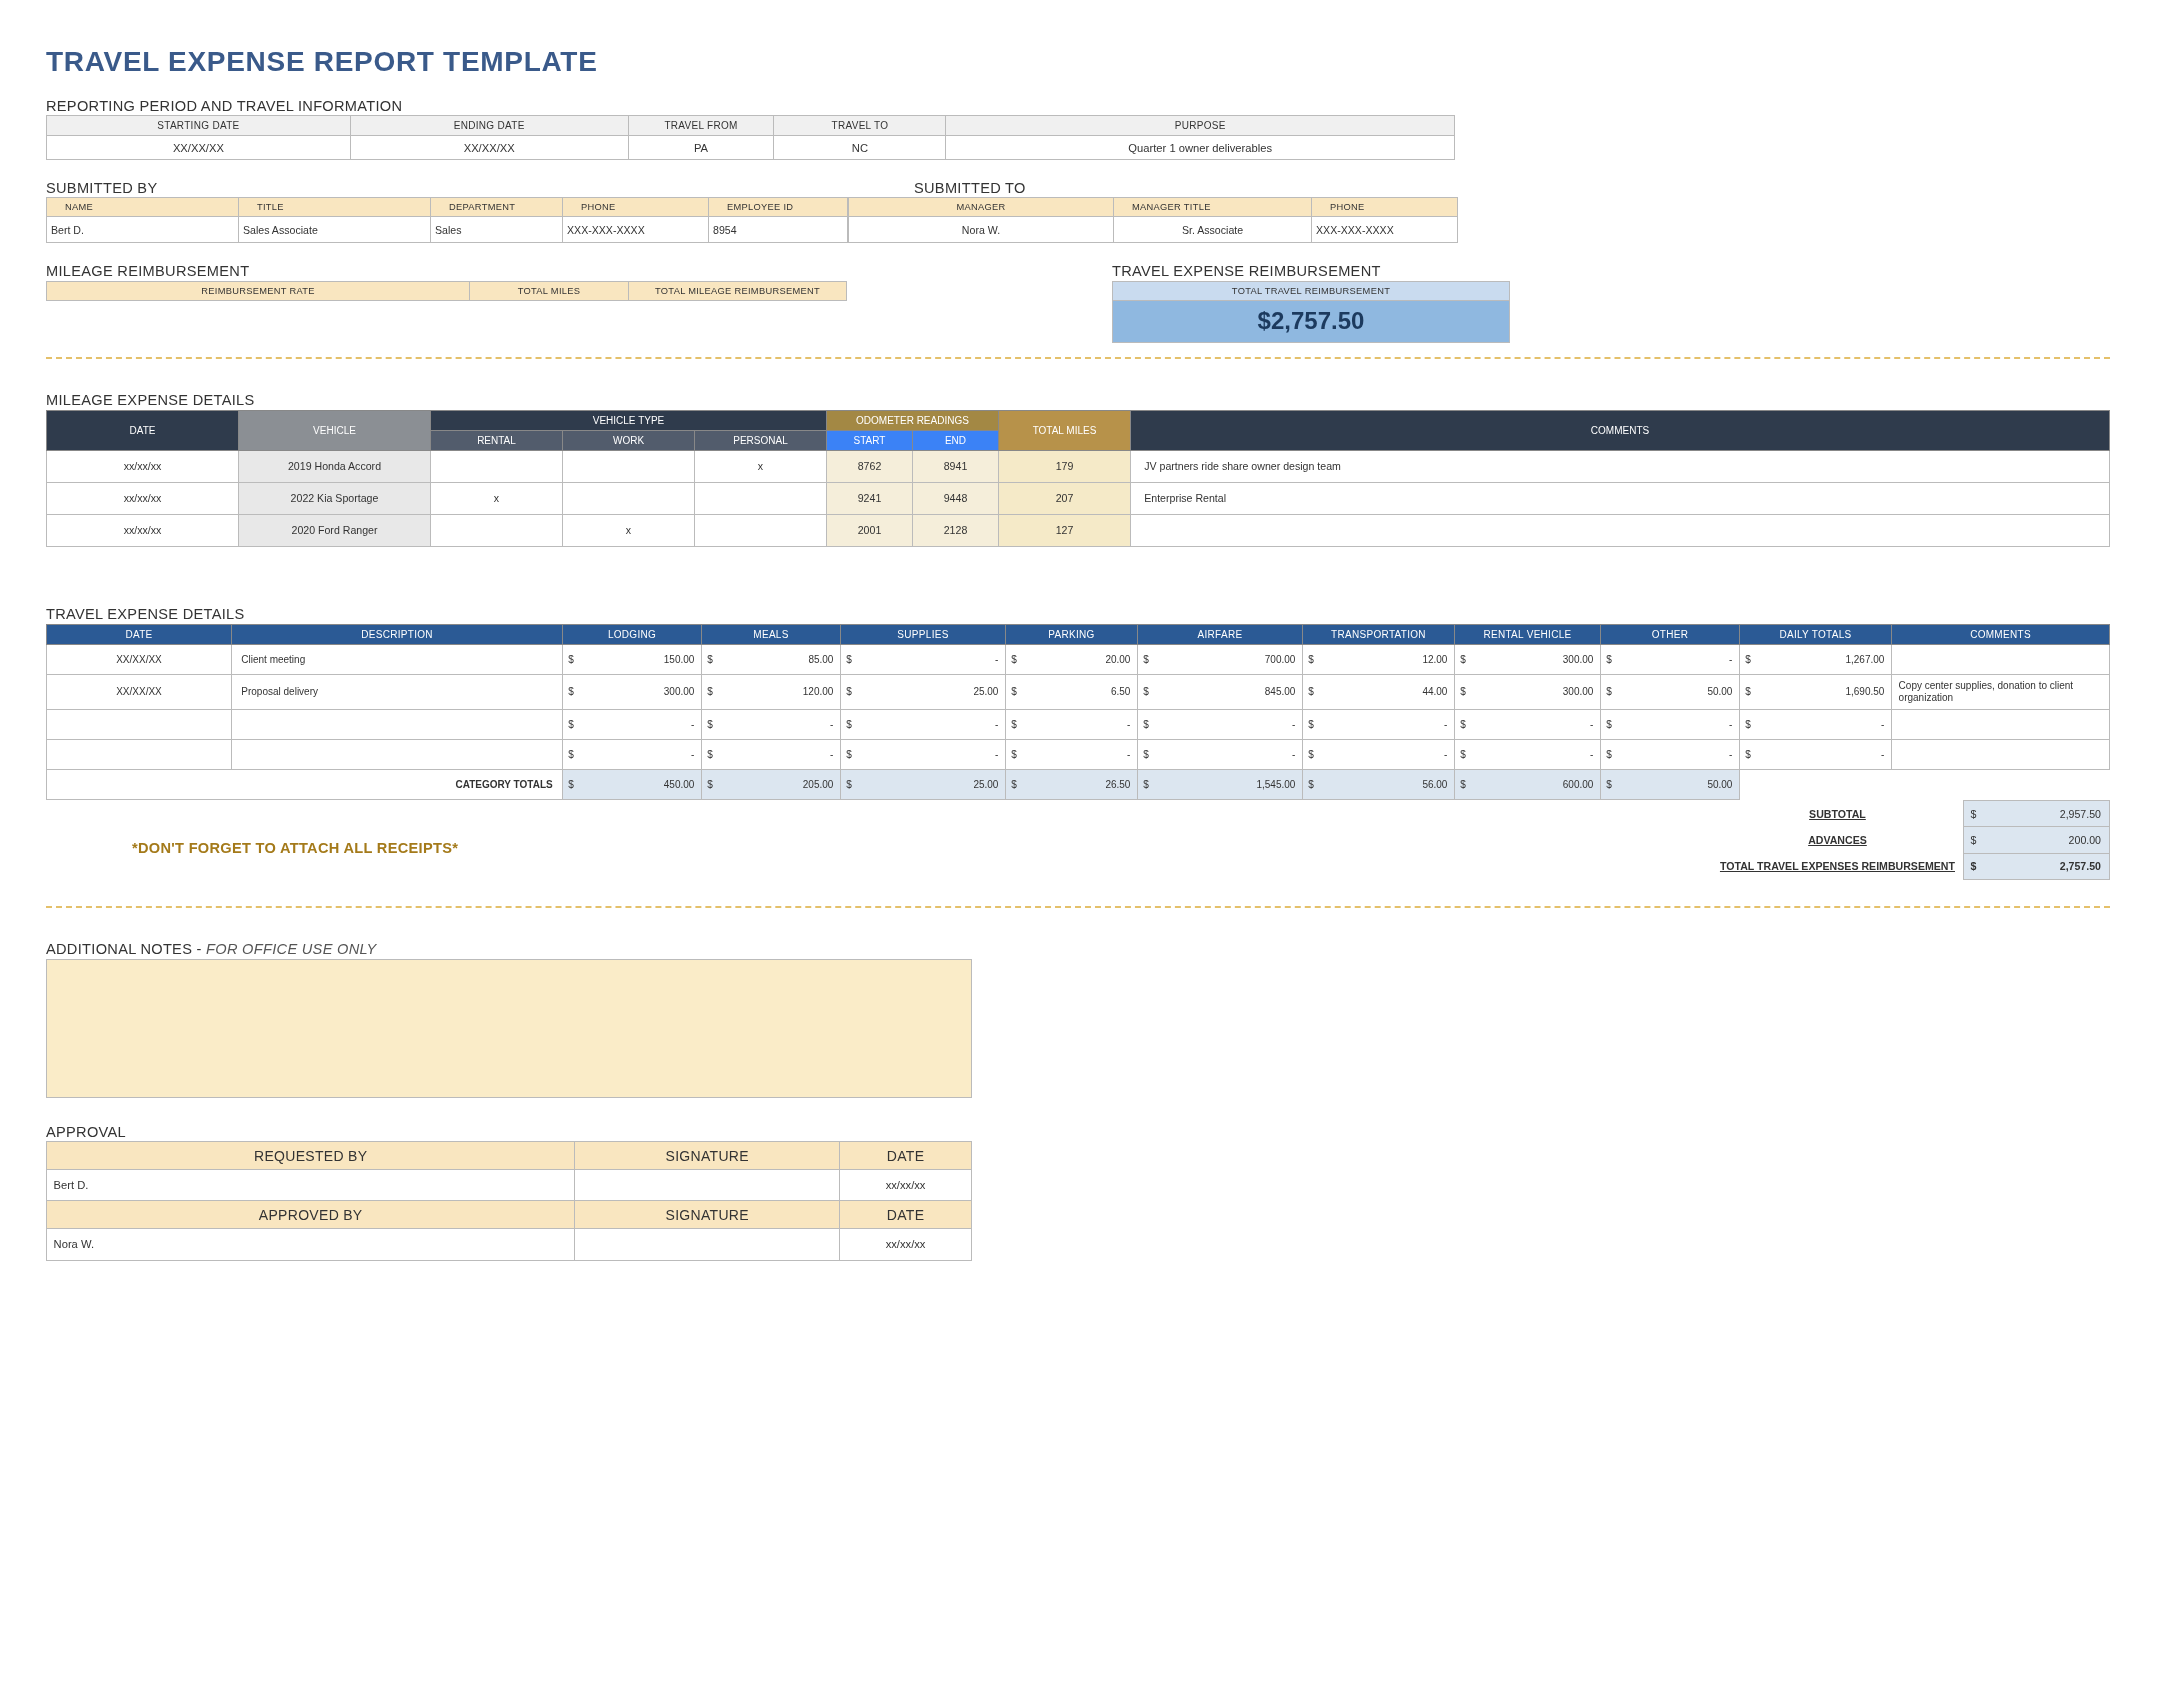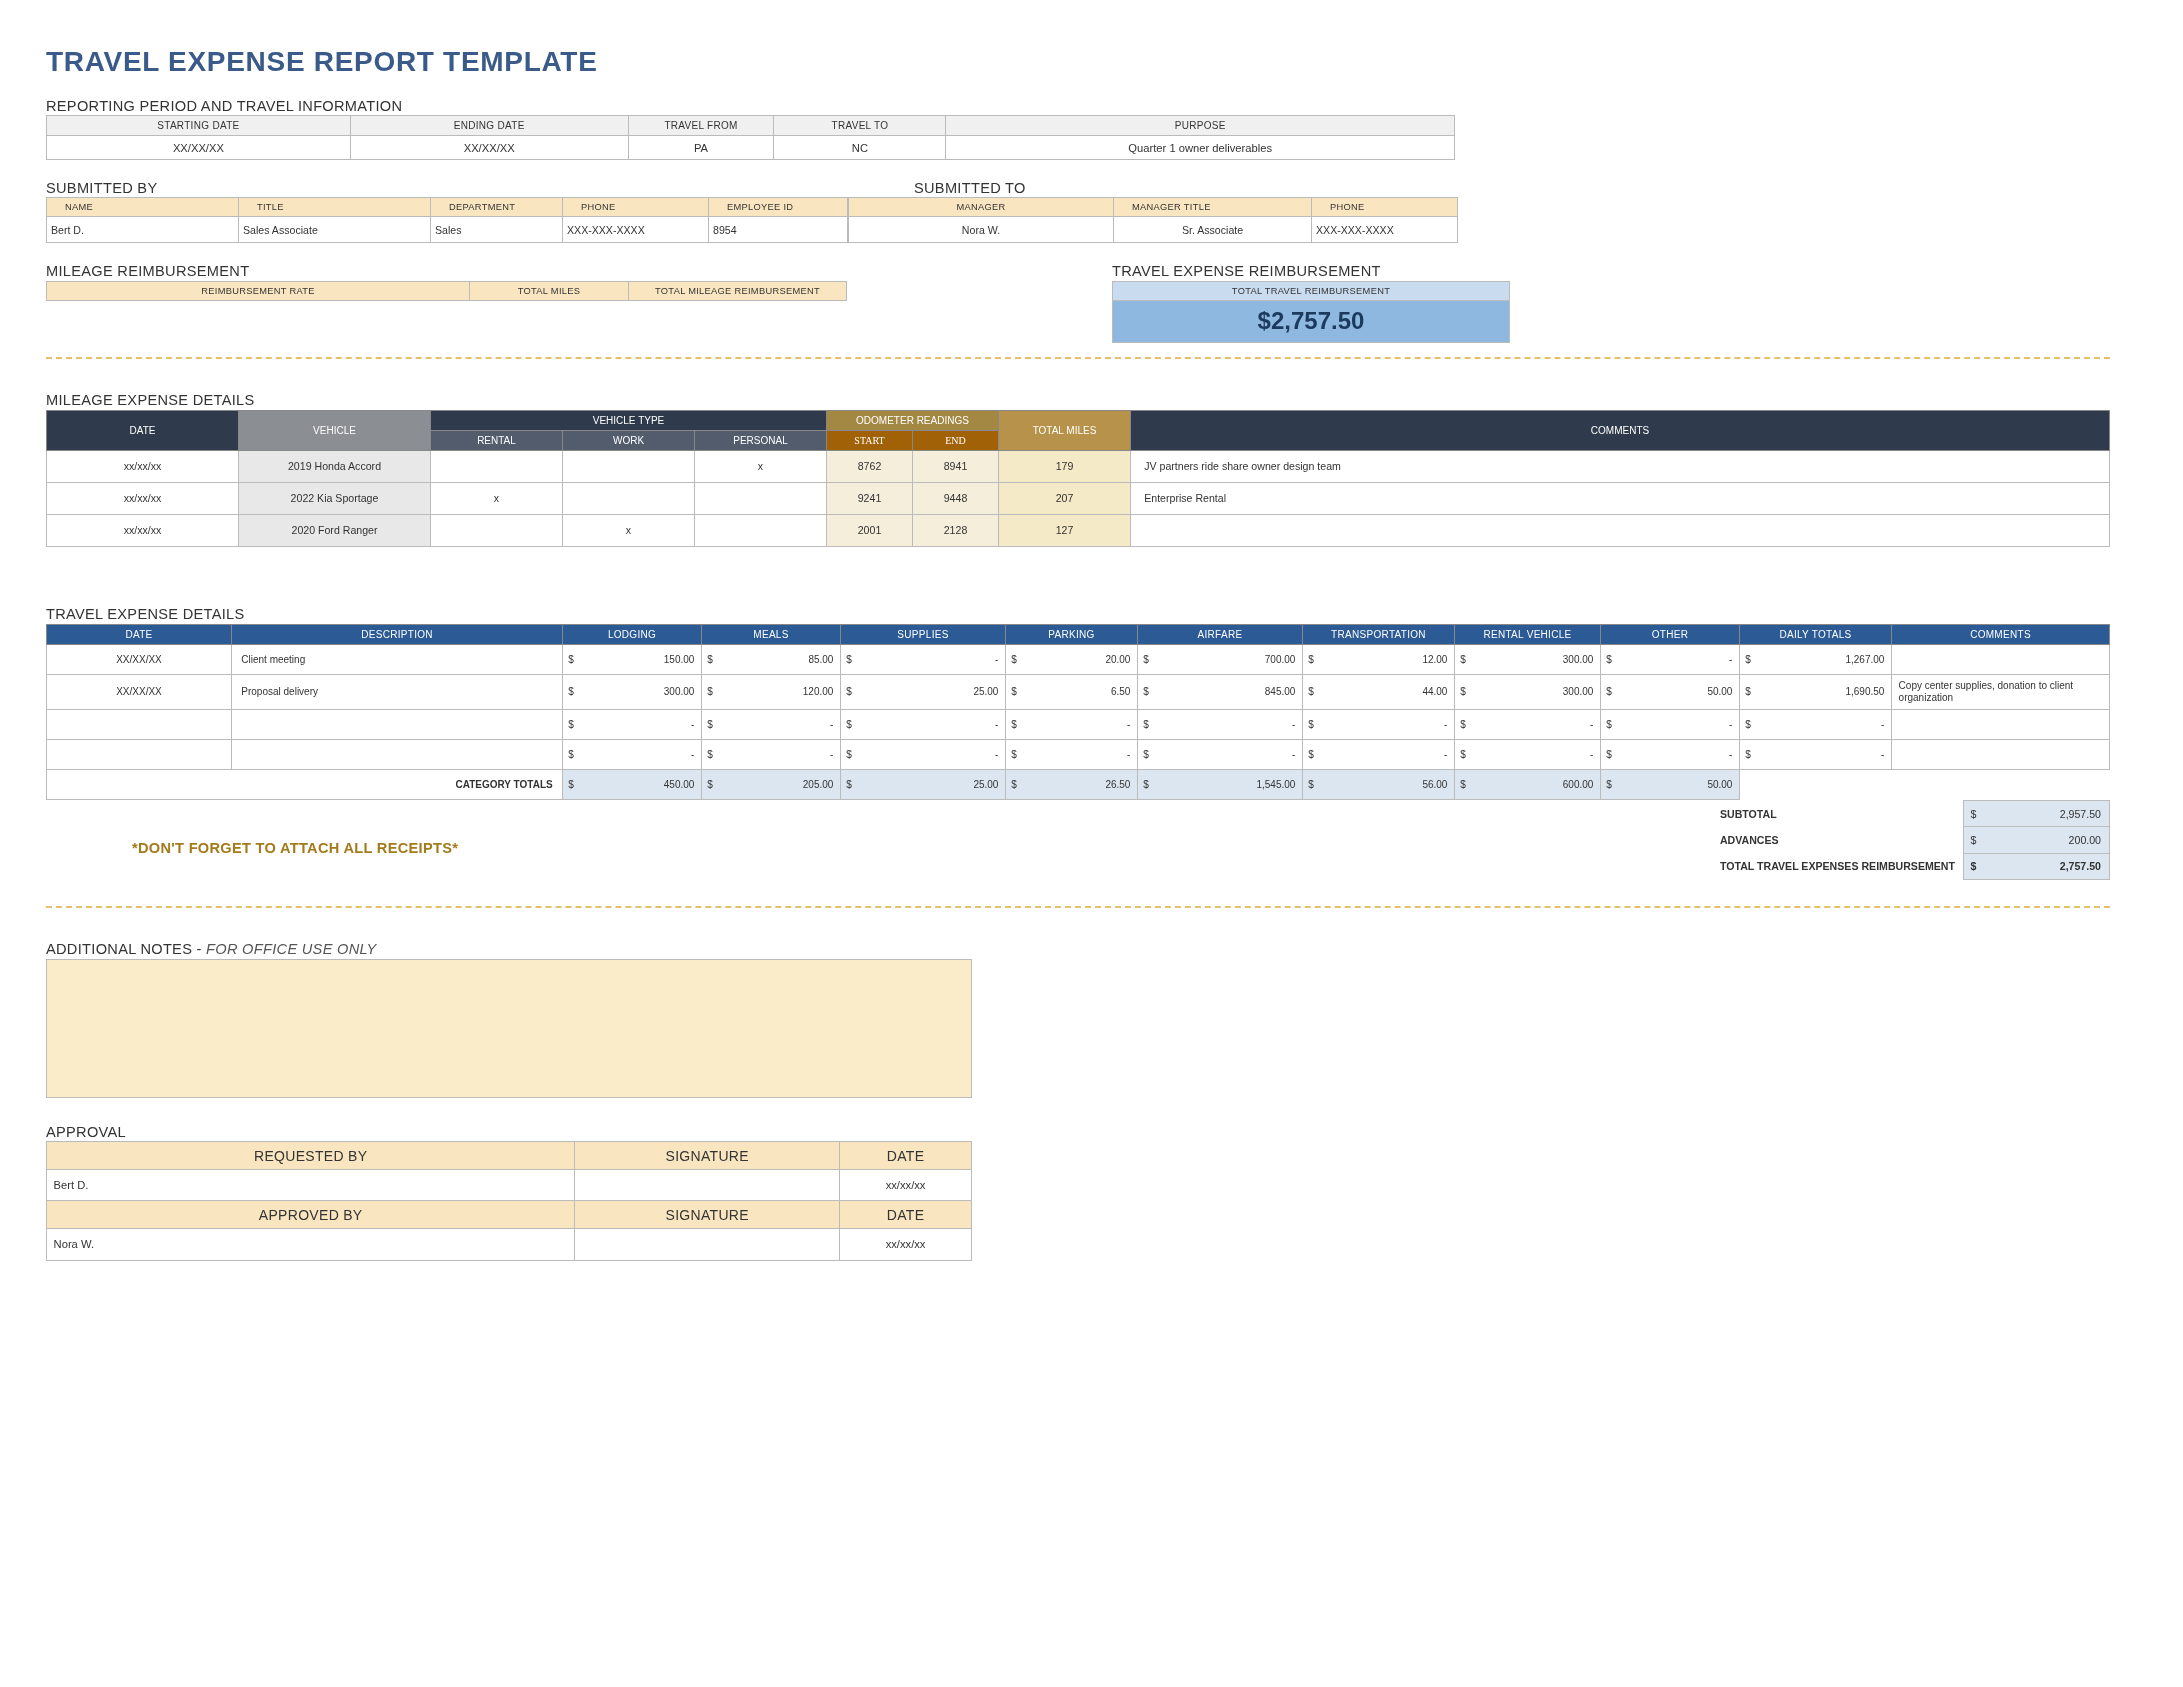--- a/index.html
+++ b/index.html
@@ -111,21 +111,21 @@
   }
 
   
   .mileage-detail { width: 2064px; margin-bottom: 33px; }
   .mileage-detail th { border: 0.7px solid #888; font-size: 10px; padding: 4px 2.6px; }
   .mileage-detail td { border: 0.7px solid #bbb; font-size: 10.6px; text-align: center; padding: 6.6px 2.6px; height: 32px; }
   .md-dark { background: #2f3b4c; color: #fff; }
   .md-grey { background: #8b8f94; color: #fff; }
   .md-mid { background: #525c6c; color: #fff; }
   .md-od  { background: #a38844; color: #fff; }
-  .md-od2 { background: #a16207; color: #fff; font-family: Liberation Serif, serif; }
+  .md-od2 { background: #3b82f6; color: #fff; }
   .md-tot { background: #b7924a; color: #fff; }
   .md-v   { background: #e8e8e8; }
   .md-od-cell { background: #f5eeda; }
   .md-tot-cell { background: #f5eac8; }
   .md-comments { text-align: left !important; padding-left: 13.2px !important; font-size: 8.6px; }
 
   
   .travel-detail { width: 2064px; }
   .travel-detail th {
     background: #2b5a95;
@@ -151,21 +151,21 @@
   .td-catrow td { background: #dce6f0; }
   .td-catrow .td-catlabel { background: #fff; }
 
   
   .sumtable { margin-left: auto; margin-top: 0; }
   .sumtable td {
     font-size: 10.6px;
     padding: 6.6px 8px;
     border: 0.7px solid #bbb;
   }
-  .sumtable .lab { text-align: left; font-weight: bold; border: none; }
+  .sumtable .lab { text-align: center; font-weight: bold; border: none; text-decoration: underline; }
   .sumtable .val { background: #dce6f0; text-align: right; width: 146px; position: relative; padding-left: 18.5px; }
   .sumtable .val .cur { position: absolute; left: 6.6px; }
 
   .receipt-note {
     color: #a47a1a;
     font-weight: bold;
     font-size: 14.6px;
     letter-spacing: 0.3px;
   }
 

